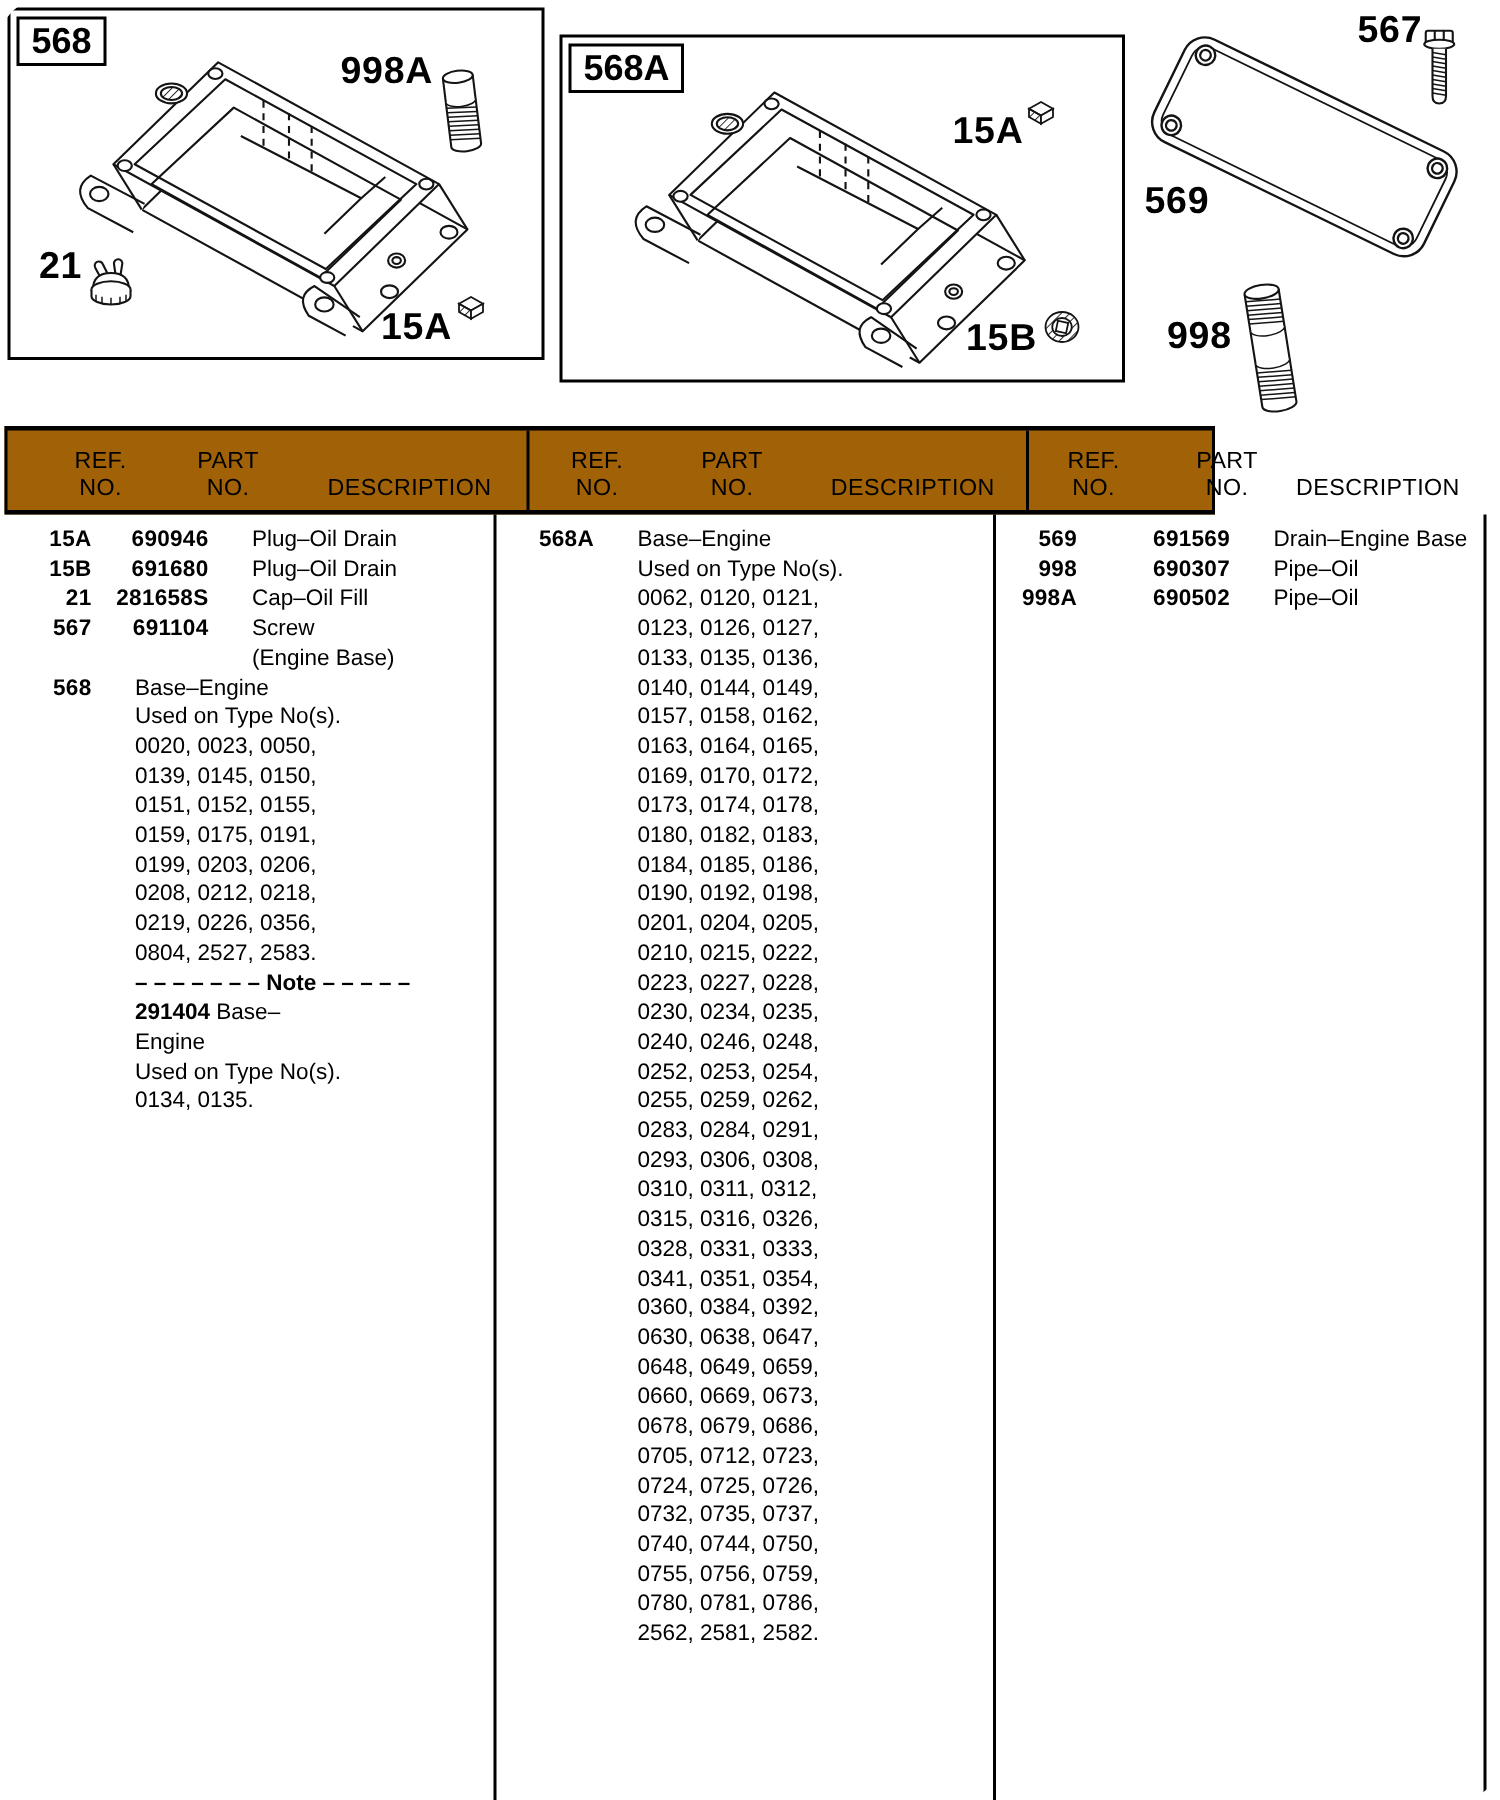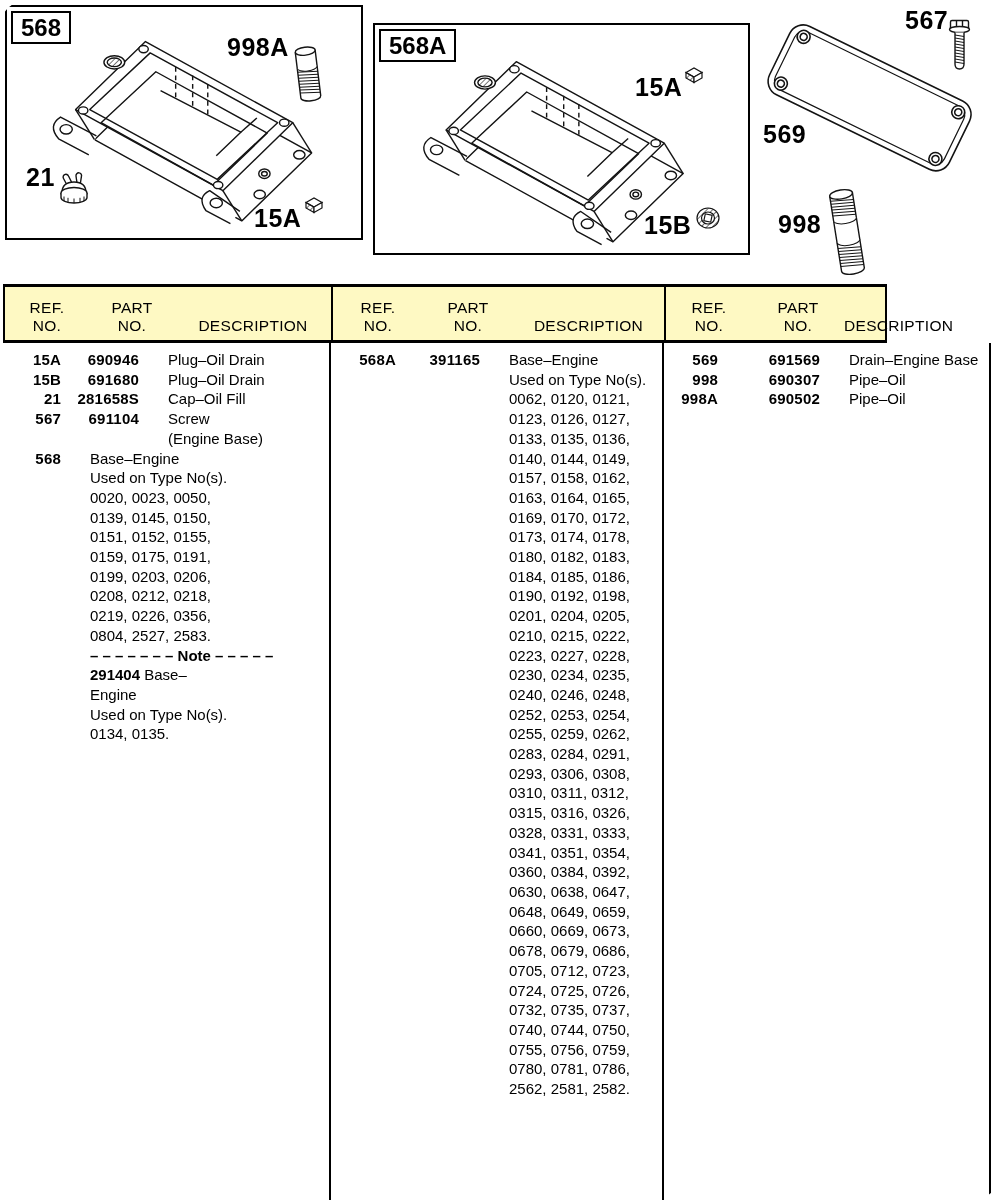--- a/index.html
+++ b/index.html
@@ -13,24 +13,24 @@
   #box568A{left:373px; top:23px; width:373px; height:228px;}
   .tagbox{
     position:absolute; left:4px; top:4px; border:2.5px solid #000;
     font-size:24px; font-weight:bold; line-height:29px; padding:0 8px; background:#fff; z-index:3;
   }
   .callout{position:absolute; font-size:25px; font-weight:bold; letter-spacing:.5px; z-index:3; white-space:nowrap;}
   .icon{position:absolute; z-index:2;}
   .pan{position:absolute; z-index:1;}
   
   .thead{
-    position:absolute; left:3px; top:284px; width:884px; height:59px; box-sizing:border-box;
+    position:absolute; left:3px; top:284px; width:807px; height:59px; box-sizing:border-box;
     border-top:3px solid #000; border-bottom:3px solid #000;
     border-left:2px solid #000; border-right:2px solid #000;
-    display:flex; background:#fef9c3;
+    display:flex; background:#a16207;padding-left:20px;
   }
   .hcell{
     box-sizing:border-box; display:grid; align-items:end;
     padding:7px 0 5px 0; font-size:15.5px; line-height:18px; letter-spacing:.3px;
   }
   .hcell.c1{flex:0 0 328px; grid-template-columns:84px 86px 1fr; border-right:2px solid #000;}
   .hcell.c2{flex:0 0 333px; grid-template-columns:90px 90px 1fr; border-right:2px solid #000;}
   .hcell.c3{flex:1 1 auto;  grid-template-columns:86px 92px 1fr;}
   .hcell .hh{text-align:center; white-space:pre-line;}
   .tbody{
@@ -329,21 +329,20 @@
             <div class="dline"><span class="b">291404</span><span> Base–</span></div>
             <div class="dline">Engine</div>
             <div class="dline">Used on Type No(s).</div>
             <div class="dline">0134, 0135.</div>
           </div>
         </div>
       </div>
     <div class="tcol c2">
         <div class="prow">
           <div class="c-ref">568A</div>
-          <div class="c-part">391165</div>
           <div class="c-desc">
             <div class="dline">Base–Engine</div>
             <div class="dline">Used on Type No(s).</div>
             <div class="dline">0062, 0120, 0121,</div>
             <div class="dline">0123, 0126, 0127,</div>
             <div class="dline">0133, 0135, 0136,</div>
             <div class="dline">0140, 0144, 0149,</div>
             <div class="dline">0157, 0158, 0162,</div>
             <div class="dline">0163, 0164, 0165,</div>
             <div class="dline">0169, 0170, 0172,</div>

